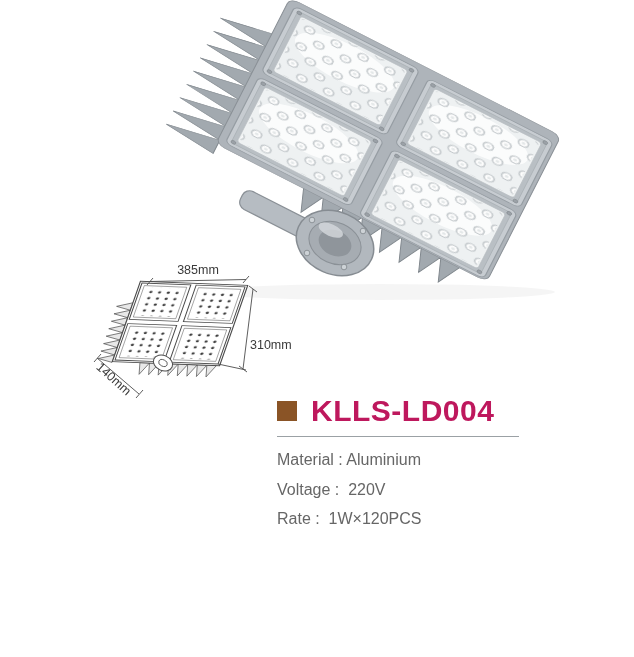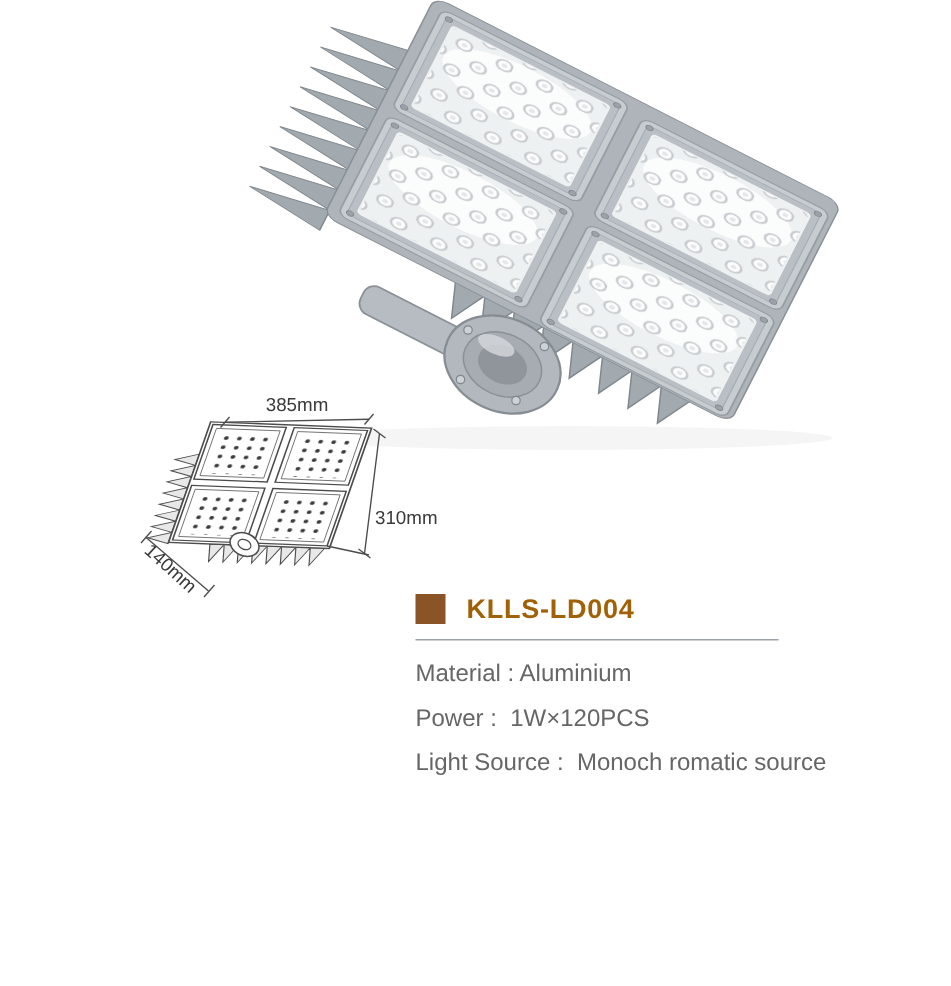--- a/index.html
+++ b/index.html
@@ -3,21 +3,21 @@
 <meta charset="utf-8">
 <style>
   html,body{margin:0;padding:0;background:#ffffff;}
   #stage{position:relative;width:565px;height:657px;background:#ffffff;overflow:hidden;
          font-family:"Liberation Sans", sans-serif;}
   #photo{position:absolute;left:100px;top:0;}
   #diagram{position:absolute;left:50px;top:248px;}
   #specs{position:absolute;left:277px;top:396px;width:357px;}
   .title-row{display:flex;align-items:center;}
   .bullet{width:20px;height:20px;background:#8a5426;flex:0 0 auto;}
-  .ptitle{margin:0 0 0 14px;font-size:18px;font-weight:bold;color:#a16207;letter-spacing:.5px;line-height:1;}
+  .ptitle{margin:0 0 0 14px;font-size:30px;font-weight:bold;color:#be185d;letter-spacing:.5px;line-height:1;}
   .underline{width:242px;border-top:1px solid #9ba1a5;margin-top:10px;}
   .spec-list{margin-top:8px;}
   .spec-row{font-size:16px;color:#666666;line-height:29.5px;white-space:pre;}
   svg text{font-family:"Liberation Sans", sans-serif;}
 </style>
 </head>
 <body>
 
 <div id="stage">
 
@@ -117,18 +117,18 @@
   </svg>
 
   <div id="specs">
     <div class="title-row">
       <div class="bullet"></div>
       <h1 class="ptitle">KLLS-LD004</h1>
     </div>
     <div class="underline"></div>
     <div class="spec-list">
       <div class="spec-row">Material : Aluminium</div>
-      <div class="spec-row">Power :  1W×120PCS</div>
-      <div class="spec-row">Light Source :  Monoch romatic source</div>
+      <div class="spec-row">Voltage :  220V</div>
+      <div class="spec-row">Rate :  1W×120PCS</div>
     </div>
   </div>
 
 </div>
 
 </body></html>

